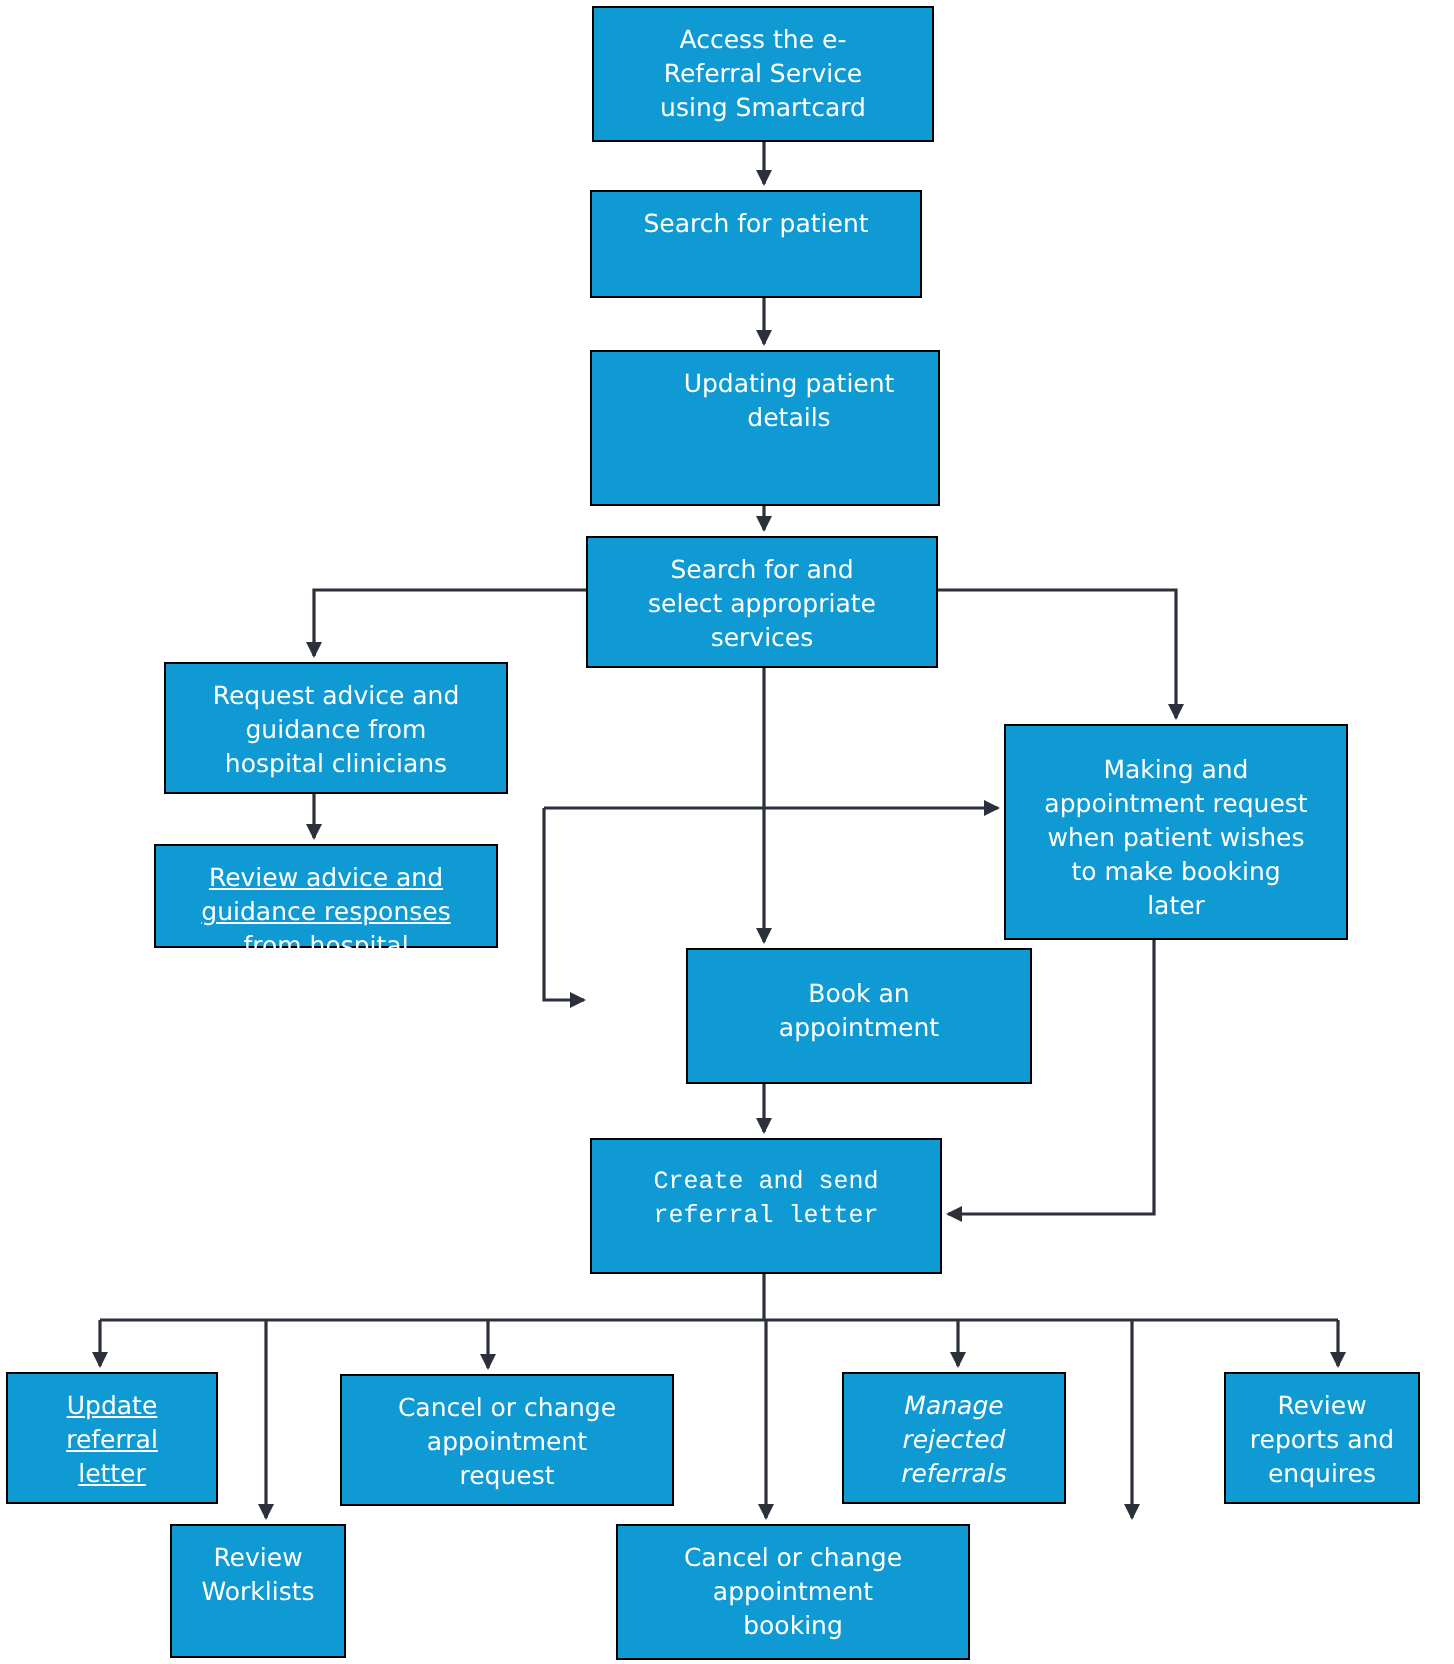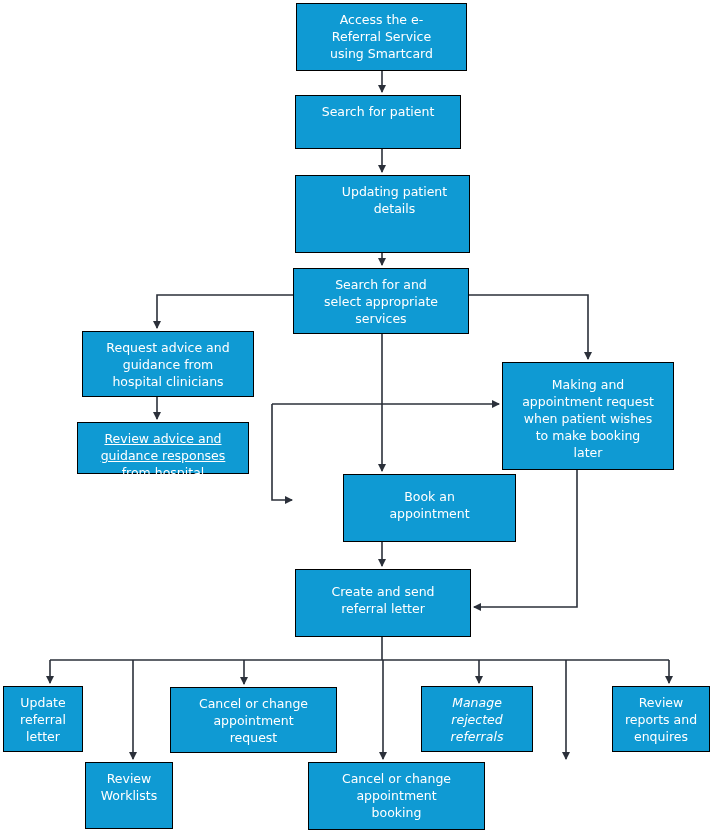--- a/index.html
+++ b/index.html
@@ -87,24 +87,24 @@
 
   <div class="node pad-lg" style="left:502px;top:362px;width:172px;height:108px;">Making and
 appointment request
 when patient wishes
 to make booking
 later</div>
 
   <div class="node pad-lg" style="left:295px;top:474px;width:173px;height:68px;margin-left:48px;">Book an
 appointment</div>
 
-  <div class="node pad-lg" style="left:295px;top:569px;width:176px;height:68px;">Create and send
+  <div class="node pad-lg" style="left:295px;top:569px;width:176px;height:68px;font-family:Liberation Mono, monospace;">Create and send
 referral letter</div>
 
-  <div class="node" style="left:3px;top:686px;width:80px;height:66px;">Update
+  <div class="node" style="left:3px;top:686px;width:106px;height:66px;text-decoration:underline;">Update
 referral
 letter</div>
 
   <div class="node" style="left:85px;top:762px;width:88px;height:67px;">Review
 Worklists</div>
 
   <div class="node" style="left:170px;top:687px;width:167px;height:66px;">Cancel or change
 appointment
 request</div>
 

